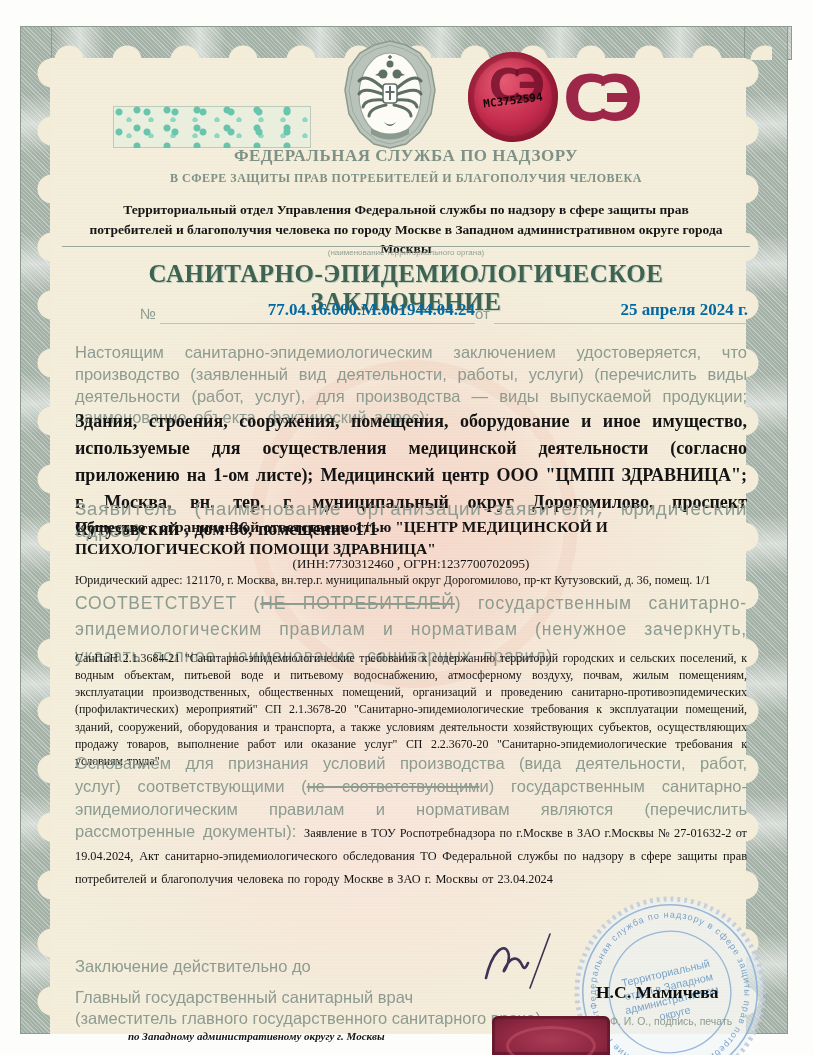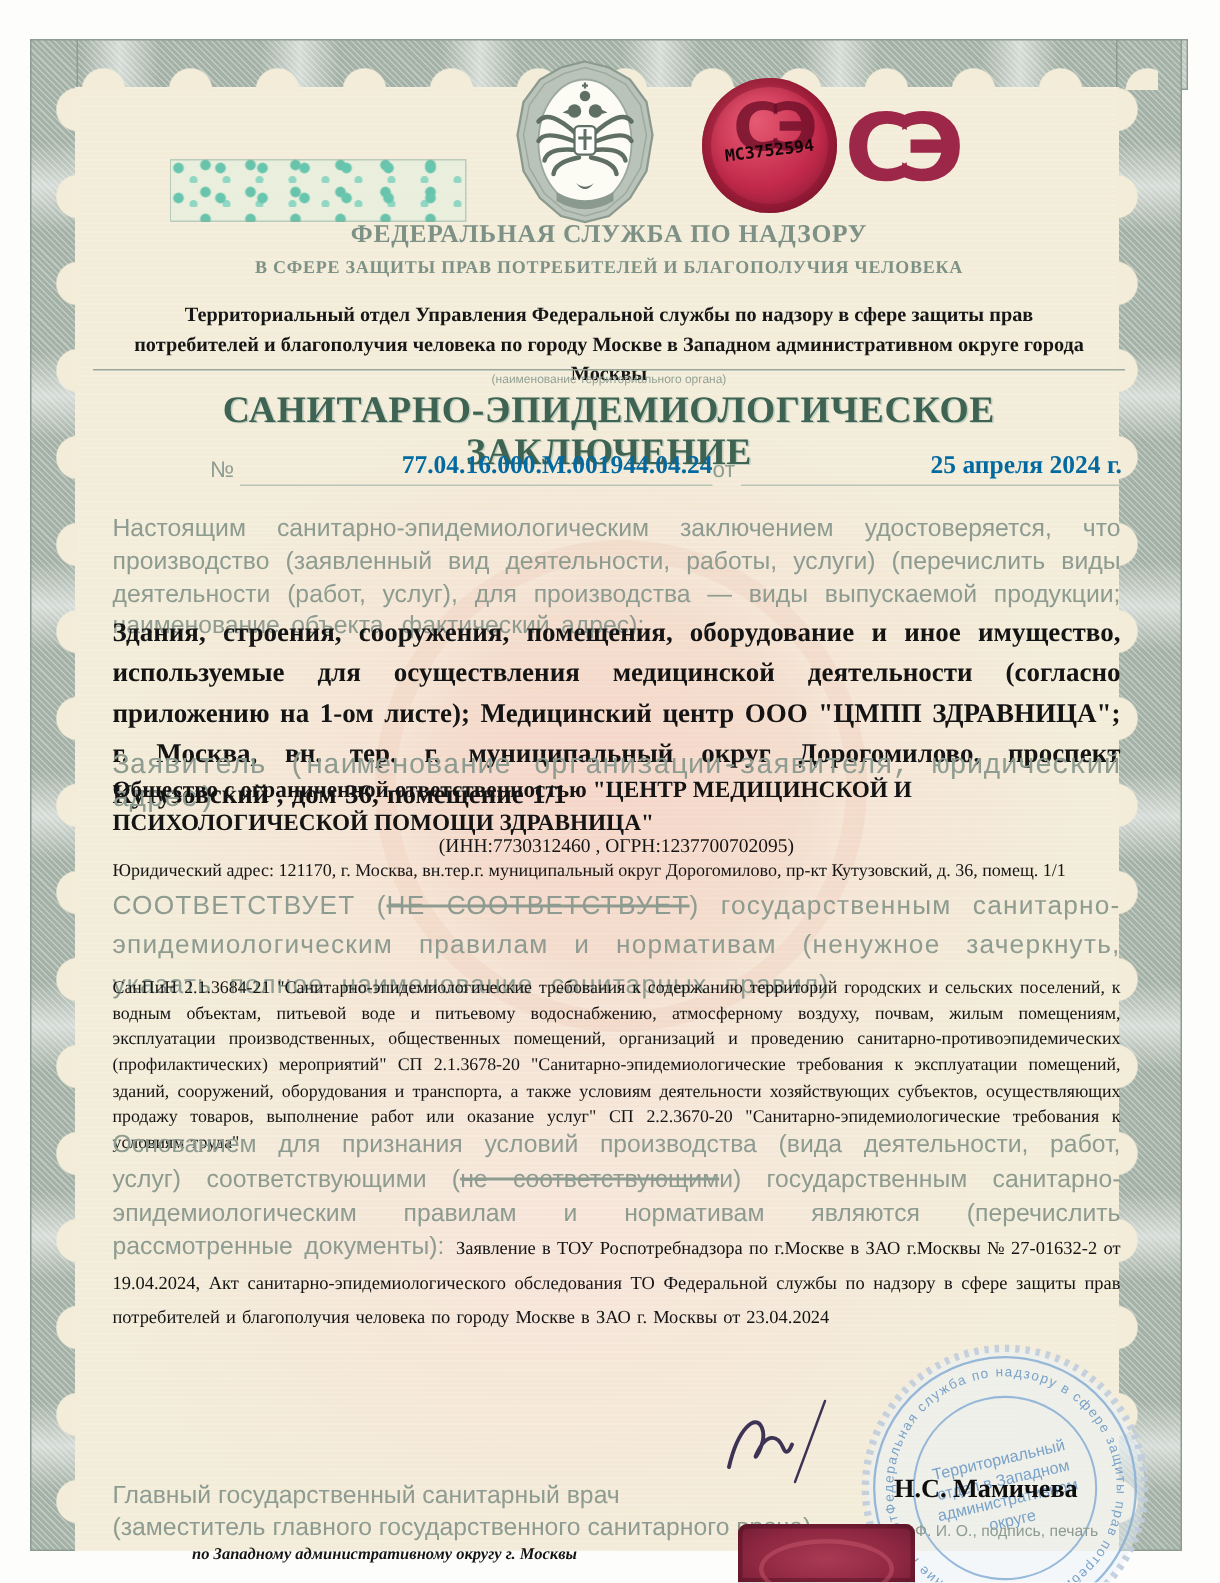--- a/index.html
+++ b/index.html
@@ -187,29 +187,30 @@
 
   <div class="gray-text p-certify">Настоящим санитарно-эпидемиологическим заключением удостоверяется, что производство (заявленный вид деятельности, работы, услуги) (перечислить виды деятельности (работ, услуг), для производства — виды выпускаемой продукции; наименование объекта, фактический адрес):</div>
   <div class="black-fill p-certify-val">Здания, строения, сооружения, помещения, оборудование и иное имущество, используемые для осуществления медицинской деятельности (согласно приложению на 1-ом листе); Медицинский центр ООО "ЦМПП ЗДРАВНИЦА"; г. Москва, вн. тер. г. муниципальный округ Дорогомилово, проспект Кутузовский , дом 36, помещение 1/1</div>
 
   <div class="gray-text p-applicant-lbl">Заявитель (наименование организации-заявителя, юридический адрес)</div>
   <div class="black-fill p-applicant-name">Общество с ограниченной ответственностью "ЦЕНТР МЕДИЦИНСКОЙ И ПСИХОЛОГИЧЕСКОЙ ПОМОЩИ ЗДРАВНИЦА"</div>
   <div class="black-fill p-inn">(ИНН:7730312460 , ОГРН:1237700702095)</div>
   <div class="black-fill p-addr">Юридический адрес: 121170, г. Москва, вн.тер.г. муниципальный округ Дорогомилово, пр-кт Кутузовский, д. 36, помещ. 1/1</div>
 
   <div class="gray-text p-compliance">
-    <span>СООТВЕТСТВУЕТ (</span><span class="strike">НЕ СООТВЕТСТВУЕТ</span><span>) государственным санитарно-эпидемиологическим правилам и нормативам (ненужное зачеркнуть, указать полное наименование санитарных правил)</span>
+    <span>СООТВЕТСТВУЕТ (</span><span class="strike">НЕ ПОТРЕБИТЕЛЕЙ</span><span>) государственным санитарно-эпидемиологическим правилам и нормативам (ненужное зачеркнуть, указать полное наименование санитарных правил)</span>
   </div>
   <div class="black-fill p-rules">СанПиН 2.1.3684-21 "Санитарно-эпидемиологические требования к содержанию территорий городских и сельских поселений, к водным объектам, питьевой воде и питьевому водоснабжению, атмосферному воздуху, почвам, жилым помещениям, эксплуатации производственных, общественных помещений, организаций и проведению санитарно-противоэпидемических (профилактических) мероприятий" СП 2.1.3678-20 "Санитарно-эпидемиологические требования к эксплуатации помещений, зданий, сооружений, оборудования и транспорта, а также условиям деятельности хозяйствующих субъектов, осуществляющих продажу товаров, выполнение работ или оказание услуг" СП 2.2.3670-20 "Санитарно-эпидемиологические требования к условиям труда"</div>
 
   <div class="gray-text p-basis">
     <span>Основанием для признания условий производства (вида деятельности, работ, услуг) соответствующими (</span><span class="strike">не соответствующим</span><span>и) государственным санитарно-эпидемиологическим правилам и нормативам являются (перечислить рассмотренные документы):</span>
     <span class="inline-black">Заявление в ТОУ Роспотребнадзора по г.Москве в ЗАО г.Москвы № 27-01632-2 от 19.04.2024, Акт санитарно-эпидемиологического обследования ТО Федеральной службы по надзору в сфере защиты прав потребителей и благополучия человека по городу Москве в ЗАО г. Москвы от 23.04.2024</span>
   </div>
 
+  <div class="f-valid">Заключение действительно до</div>
   <div class="f-chief1">Главный государственный санитарный врач</div>
   <div class="f-chief2">(заместитель главного государственного санитарного врача)</div>
   <div class="f-district">по Западному административному округу г. Москвы</div>
 
   <div class="signature">
     <svg width="95" height="65" viewBox="0 0 95 65">
       <path d="M8 48 C14 22 26 12 30 22 C34 32 22 48 27 38 C33 26 40 26 44 35 C46 40 48 38 50 33" fill="none" stroke="#3d3355" stroke-width="2.6" stroke-linecap="round"></path>
       <path d="M52 58 L72 4" fill="none" stroke="#3d3355" stroke-width="1.6" stroke-linecap="round"></path>
     </svg>
   </div>

